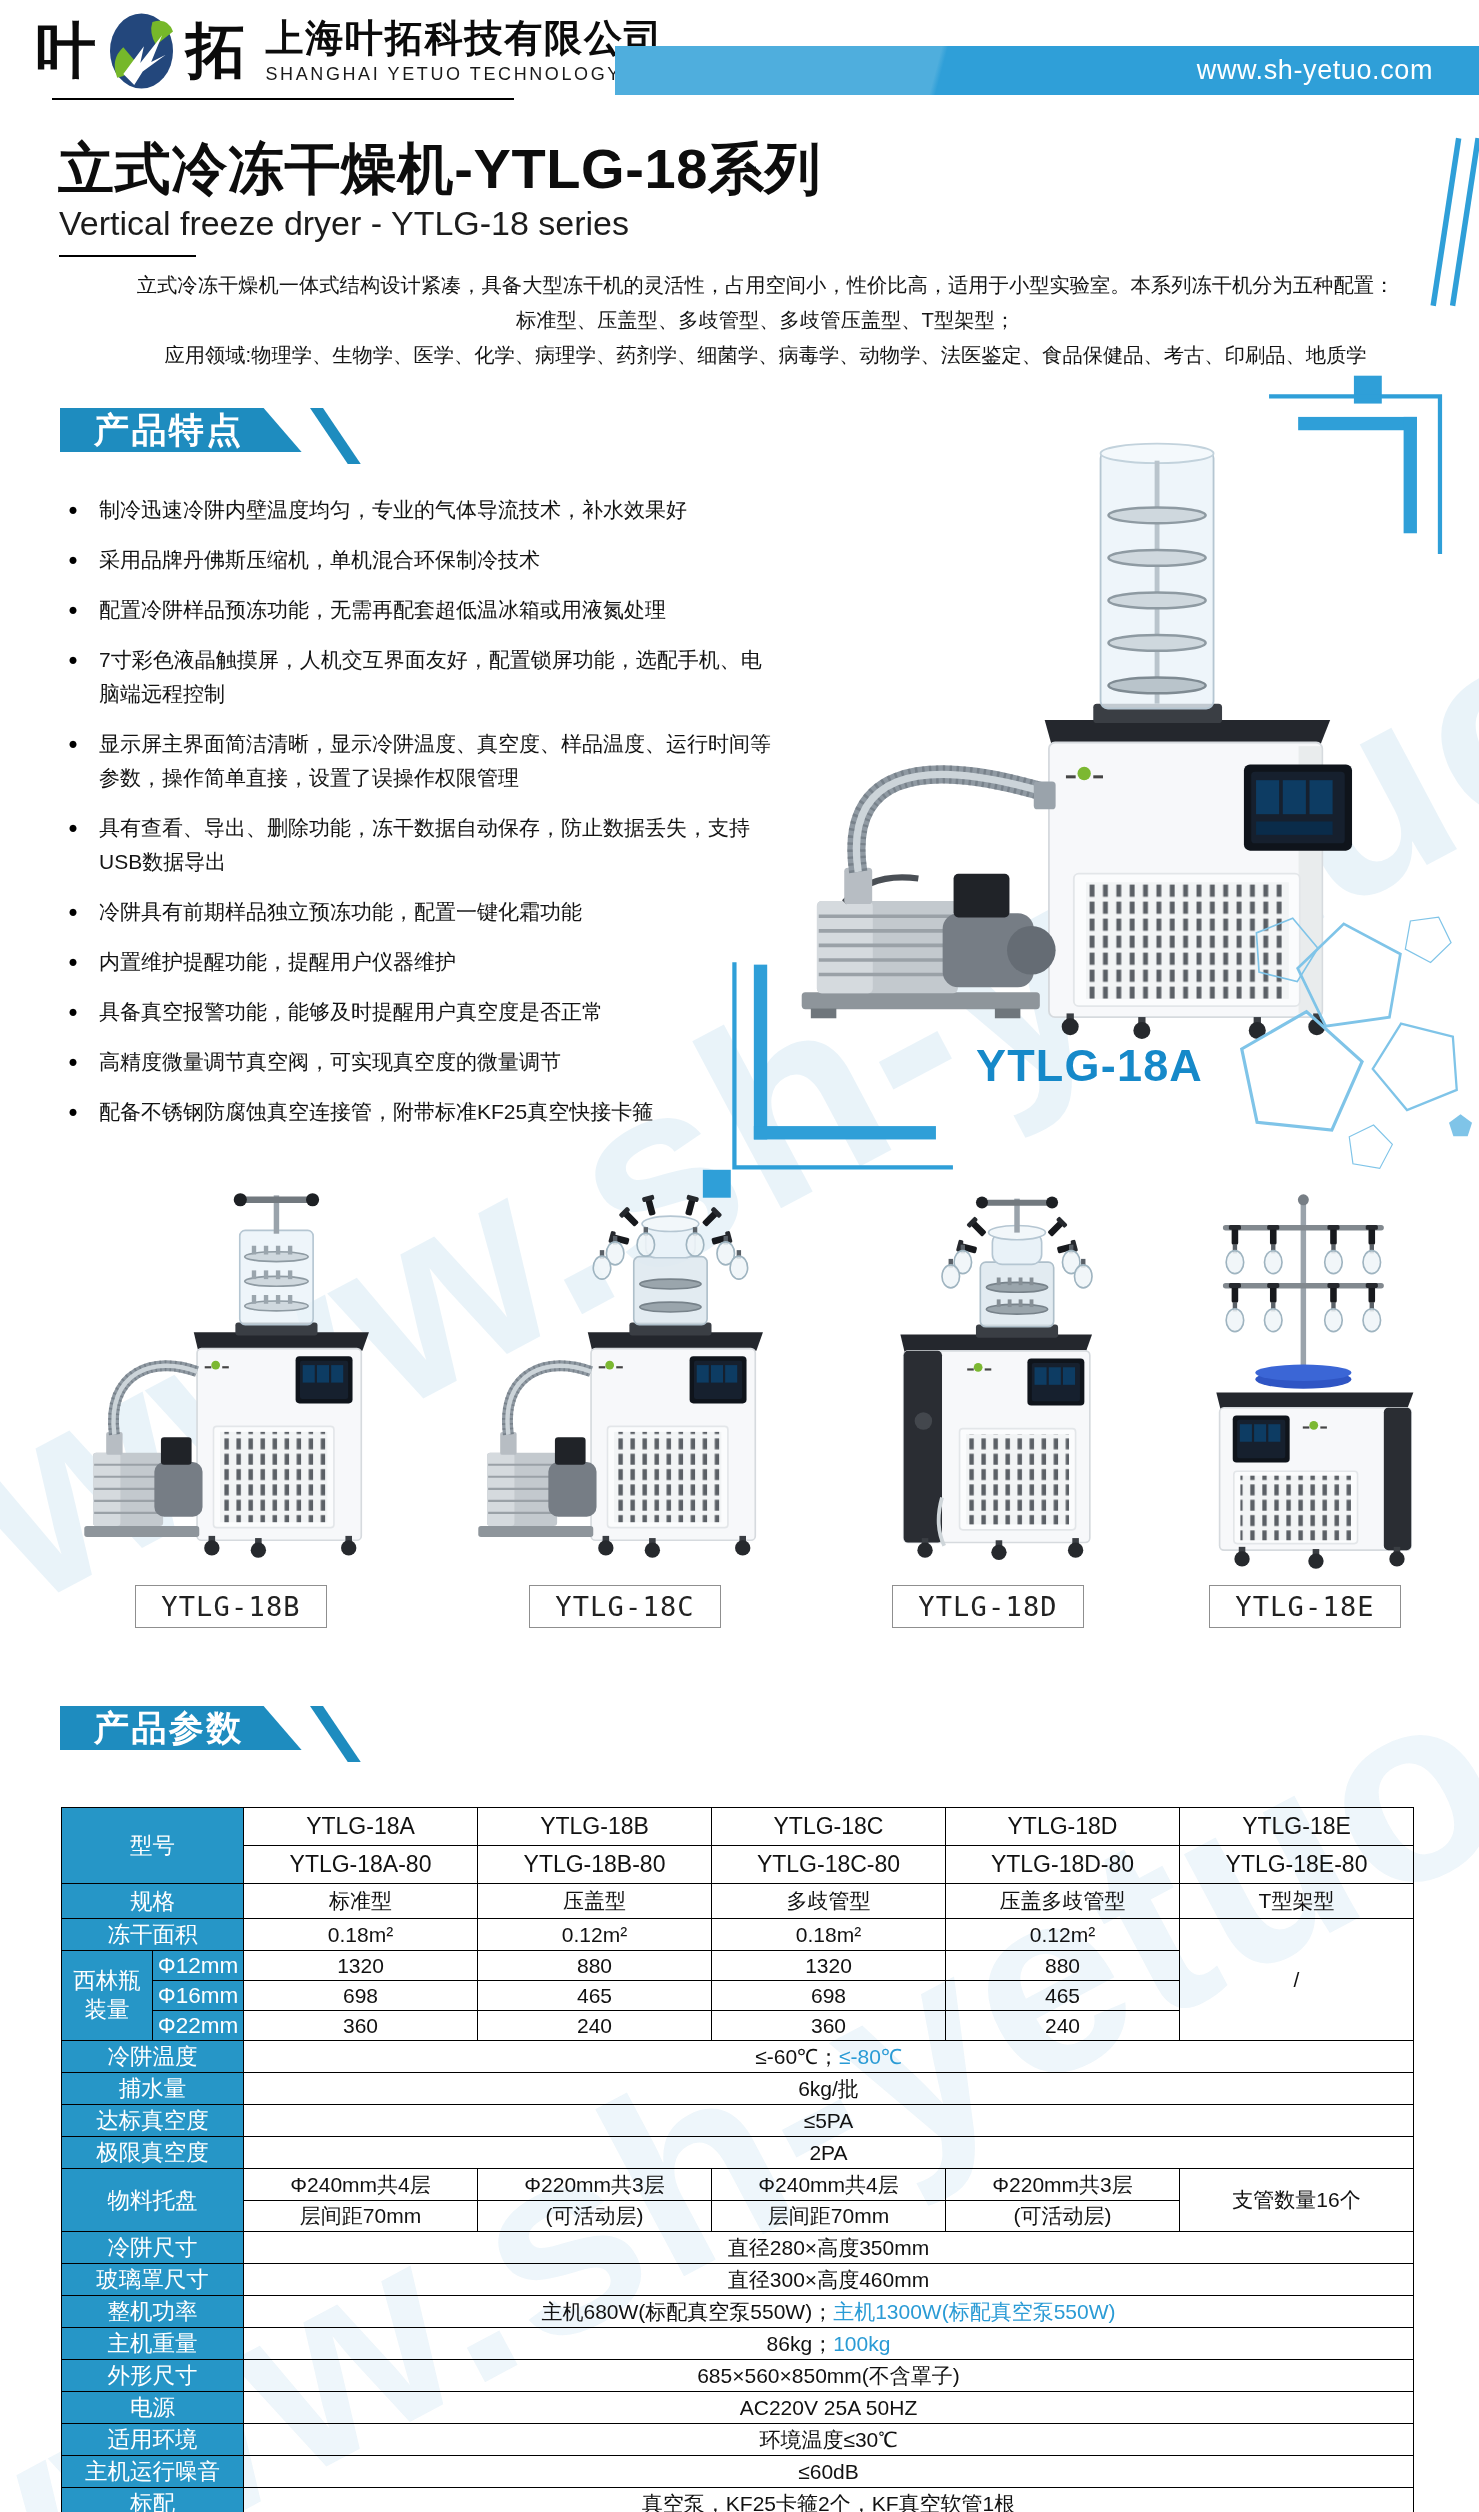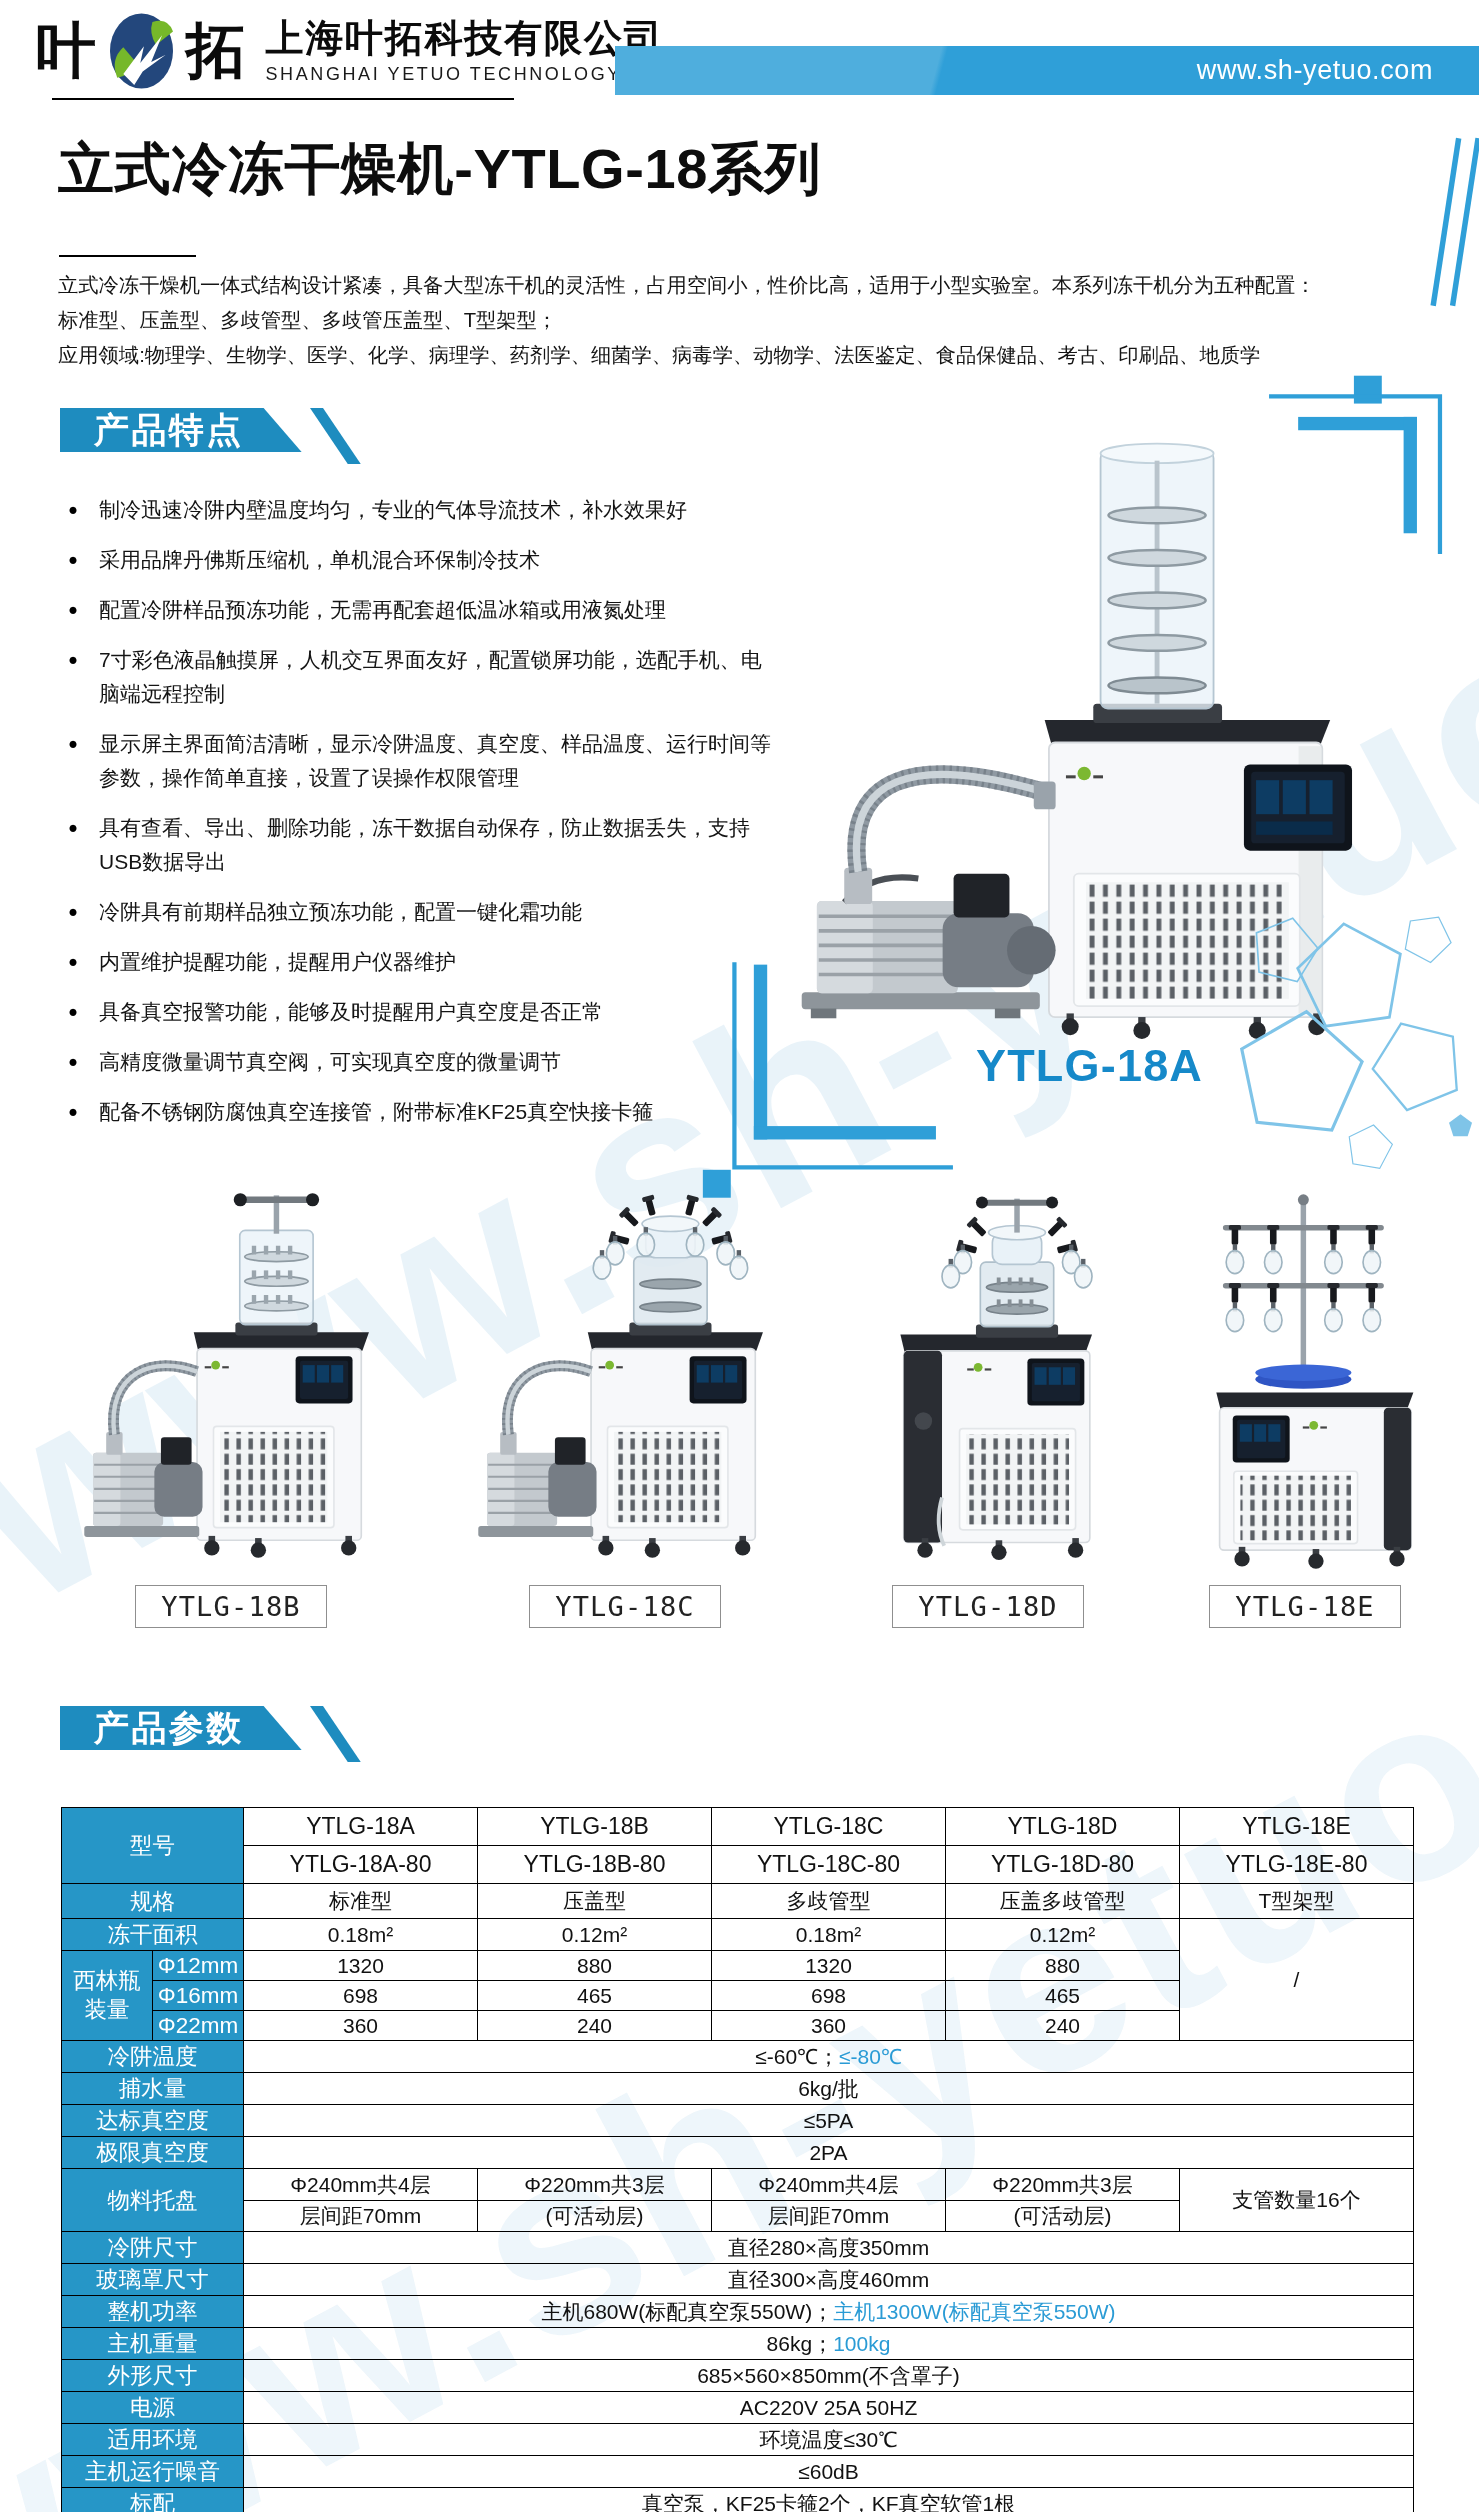--- a/index.html
+++ b/index.html
@@ -20,21 +20,21 @@
   .site-bar{left:615px;top:46px;width:865px;height:49px;
      background:linear-gradient(105deg,#4FAEDD 0 316px,#2F9FD8 322px 100%);
      display:flex;align-items:center;justify-content:flex-end;padding-right:47px;box-sizing:border-box;}
   .site-bar span{color:#fff;font-size:27px;letter-spacing:0.6px;}
   
   .title-cn{left:58px;top:132px;font-size:56px;font-weight:bold;color:#0d0d0d;letter-spacing:0.6px;white-space:nowrap;}
   .title-en{left:59px;top:204px;font-size:34px;color:#1c1c1c;white-space:nowrap;}
   .title-underline{left:59px;top:255px;width:137px;height:1.8px;background:#000;}
   
   .intro{left:58px;top:268px;width:1415px;font-size:20.3px;line-height:35px;color:#141414;}
-  .intro div{white-space:nowrap;}
+  .intro div{white-space:nowrap;text-align:center;}
   
   .badge{height:44px;background:#1E8CBF;color:#fff;display:flex;align-items:center;
      padding:0 58px 0 34px;font-size:35px;font-weight:bold;letter-spacing:2.4px;
      clip-path:polygon(0 0,calc(100% - 38px) 0,100% 100%,0 100%);}
   .badge-stripe{width:13.4px;height:56px;background:#1E8CBF;transform:skewX(34deg);transform-origin:left top;}
   
   .features{left:67px;top:493px;width:714px;}
   .features li{position:relative;list-style:none;padding-left:32px;font-size:21px;line-height:34px;
       color:#141414;margin-bottom:16px;}
   .features li::before{content:"●";position:absolute;left:1.2px;top:-1.2px;font-size:16.4px;color:#000;}
@@ -104,20 +104,21 @@
   <div class="abs z2 site-bar">
     <span>www.sh-yetuo.com</span>
   </div>
 
   <svg class="abs z2" style="left:1427px;top:137px" width="53" height="170" viewBox="0 0 87 280">
     <line x1="52" y1="2" x2="10" y2="278" stroke="#2F9FD8" stroke-width="9"></line>
     <line x1="84" y1="2" x2="42" y2="278" stroke="#2F9FD8" stroke-width="9"></line>
   </svg>
 
   <div class="abs z2 title-cn">立式冷冻干燥机-YTLG-18系列</div>
+  <div class="abs z2 title-en">Vertical freeze dryer - YTLG-18 series</div>
   <div class="abs z2 title-underline"></div>
 
   <div class="abs z2 intro">
     <div>立式冷冻干燥机一体式结构设计紧凑，具备大型冻干机的灵活性，占用空间小，性价比高，适用于小型实验室。本系列冻干机分为五种配置：</div>
     <div>标准型、压盖型、多歧管型、多歧管压盖型、T型架型；</div>
     <div>应用领域:物理学、生物学、医学、化学、病理学、药剂学、细菌学、病毒学、动物学、法医鉴定、食品保健品、考古、印刷品、地质学</div>
   </div>
 
   <div class="abs z2" style="left:60px;top:408px;display:flex;">
     <div class="badge">产品特点</div>

